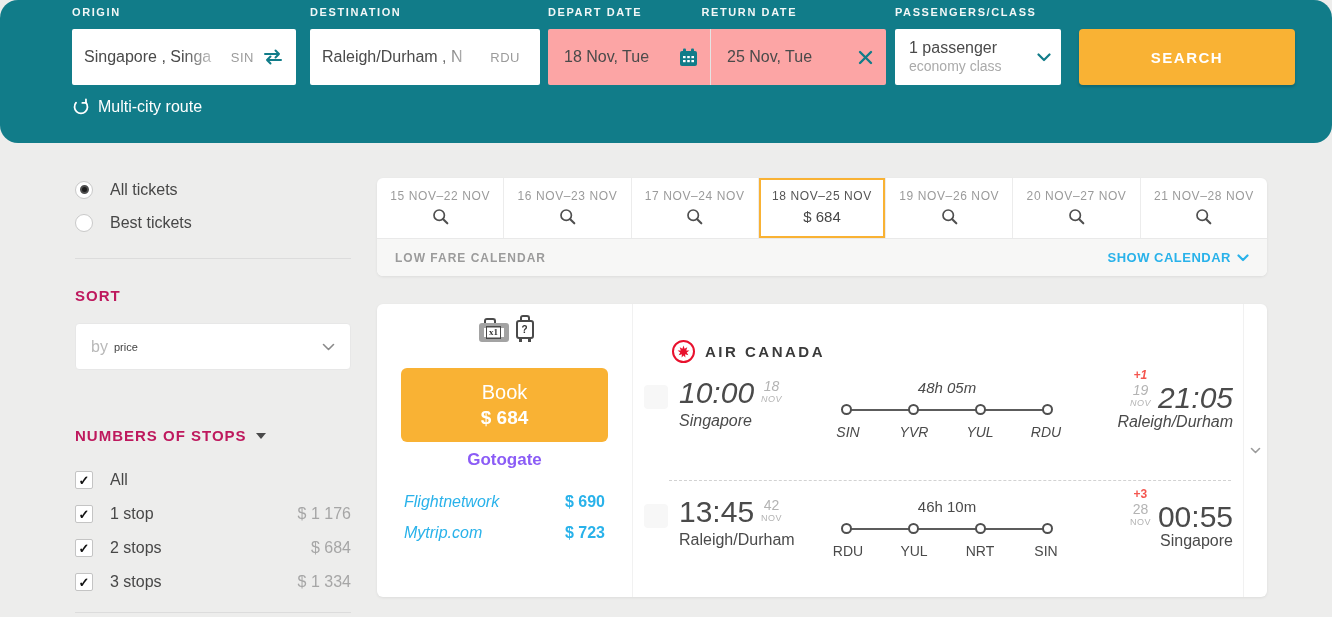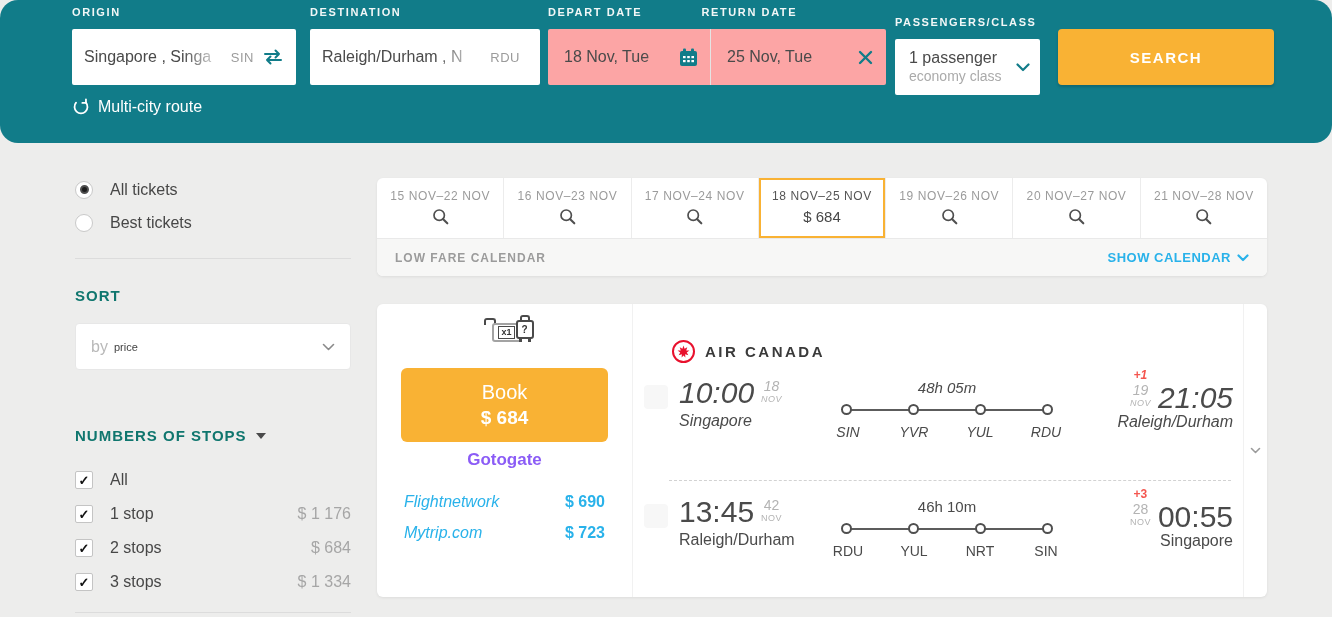--- a/index.html
+++ b/index.html
@@ -16,41 +16,41 @@
   .fvalue { font-size:16px; color:#4a4a4a; white-space:nowrap; overflow:hidden; flex:1; }
   .fade-end { -webkit-mask-image:linear-gradient(90deg,#000 70%,rgba(0,0,0,0) 100%); mask-image:linear-gradient(90deg,#000 70%,rgba(0,0,0,0) 100%); }
   .fcode { font-size:13px; color:#9b9b9b; letter-spacing:0.5px; margin:0 8px 0 6px; }
   .g-origin { width:224px; }
   .g-dest { width:230px; margin-left:14px; }
   .g-dates { width:338px; margin-left:8px; }
   .dates-box { display:flex; background:#fca5a5; border-radius:2px; height:56px; padding:0; }
   .dcell { display:flex; align-items:center; padding:0 12px 0 16px; }
   .dcell.depart { width:162px; }
   .dcell.return { flex:1; border-left:1px solid #e4e4e4; }
-  .g-pass { width:145px; margin-left:9px;margin-top:10px; }
+  .g-pass { width:166px; margin-left:9px; }
   .pass-box { padding:0 10px 0 14px; }
   .pass-col { flex:1; display:flex; flex-direction:column; line-height:1.25; }
   .pass-count { font-size:16px; color:#4a4a4a; }
   .pass-class { font-size:14px; color:#aaa; }
   .search-btn { margin-left:18px; margin-top:23px; width:216px; height:56px; border:none; border-radius:4px;
     background:#f9b234; color:#fff; font-family:inherit; font-size:15px; font-weight:bold; letter-spacing:1.5px;
     box-shadow:0 2px 3px rgba(0,0,0,0.18); cursor:pointer; }
   .multicity { position:absolute; left:72px; top:98px; display:flex; align-items:center; gap:8px;
     color:#fff; font-size:16px; cursor:pointer; }
 
   
   .sidebar { position:absolute; left:75px; top:153px; width:276px; }
   .radio-row { display:flex; align-items:center; height:33px; cursor:pointer; }
   .radio-row:first-child { margin-top:20px; }
   .radio { width:18px; height:18px; border-radius:50%; background:#fff; border:1px solid #c9c9c9; margin-right:17px;
     display:flex; align-items:center; justify-content:center; }
   .radio .dot { width:9px; height:9px; border-radius:50%; background:#1d1d1d; }
   .radio-label { font-size:16px; color:#474747; }
   .divider { border-top:1px solid #dcdcdc; margin-top:19px; }
-  .side-heading { margin-top:28px; font-size:15px; font-weight:bold; letter-spacing:1px; color:#0f766e;
+  .side-heading { margin-top:28px; font-size:15px; font-weight:bold; letter-spacing:1px; color:#be185d;
     display:flex; align-items:center; gap:9px; }
   .sort-box { margin-top:19px; height:47px; background:#fff; border:1px solid #e7e7e7; border-radius:4px;
     display:flex; align-items:center; padding:0 15px; cursor:pointer; }
   .sort-by { font-size:16px; color:#b9b9b9; margin-right:6px; }
   .sort-val { font-size:11px; color:#434343; flex:1; }
   .tri-down { width:0; height:0; border-left:5px solid transparent; border-right:5px solid transparent; border-top:6px solid #4a4a4a; }
   .stops-list { margin-top:19px; }
   .check-row { display:flex; align-items:center; height:34px; cursor:pointer; }
   .checkbox { width:18px; height:18px; background:#fff; border:1px solid #c4c4c4; border-radius:2px; margin-right:17px;
     display:flex; align-items:center; justify-content:center; font-size:13px; font-weight:bold; color:#111; line-height:1; }
@@ -75,22 +75,22 @@
   .showcal-label { font-size:13px; font-weight:bold; letter-spacing:0.5px; color:#29b2ea; }
 
   
   .result-card { margin-top:28px; height:293px; background:#fff; border-radius:6px; box-shadow:0 1px 3px rgba(0,0,0,0.07);
     display:flex; overflow:hidden; }
   .book-panel { width:256px; border-right:1px solid #f1f1f1; display:flex; flex-direction:column; align-items:center; padding-top:11px; }
   .bags { display:flex; align-items:flex-end; gap:10px; height:27px; }
   .bag-cabin { position:relative; width:30px; height:24px; }
   .bag-cabin .handle { position:absolute; top:0; left:50%; transform:translateX(-50%); width:12px; height:7px;
     border:2px solid #4a4a4a; border-bottom:none; border-radius:3px 3px 0 0; }
-  .bag-cabin .body { position:absolute; top:5px; left:17px; width:30px; height:19px; border:2px solid #a3a3a3; border-radius:3px;
-    background:#fff; display:flex; align-items:center; justify-content:center; }
+  .bag-cabin .body { position:absolute; top:5px; left:4px; width:30px; height:19px; border:5px solid #a3a3a3; border-radius:3px;
+    background:#fff; display:flex; align-items:center; justify-content:center;font-family:Liberation Serif, serif; }
   .bag-cabin .tag { font-size:9px; font-weight:bold; color:#333; border:1px solid #4a4a4a; padding:0 2px; line-height:1.15; }
   .bag-checked { position:relative; width:20px; height:27px; }
   .bag-checked .handle { position:absolute; top:0; left:50%; transform:translateX(-50%); width:10px; height:7px;
     border:2px solid #4a4a4a; border-bottom:none; border-radius:3px 3px 0 0; }
   .bag-checked .body { position:absolute; top:5px; left:1px; width:18px; height:19px; border:2px solid #4a4a4a; border-radius:3px;
     background:#fff; display:flex; align-items:center; justify-content:center; font-size:10px; font-weight:bold; color:#333; }
   .bag-checked .foot { position:absolute; bottom:0; width:3px; height:3px; background:#4a4a4a; }
   .bag-checked .foot.l { left:4px; } .bag-checked .foot.r { right:4px; }
   .book-btn { margin-top:26px; width:207px; height:74px; border:none; border-radius:6px; background:#f9b234; color:#fff;
     font-family:inherit; display:flex; flex-direction:column; align-items:center; justify-content:center; gap:3px; cursor:pointer; }

